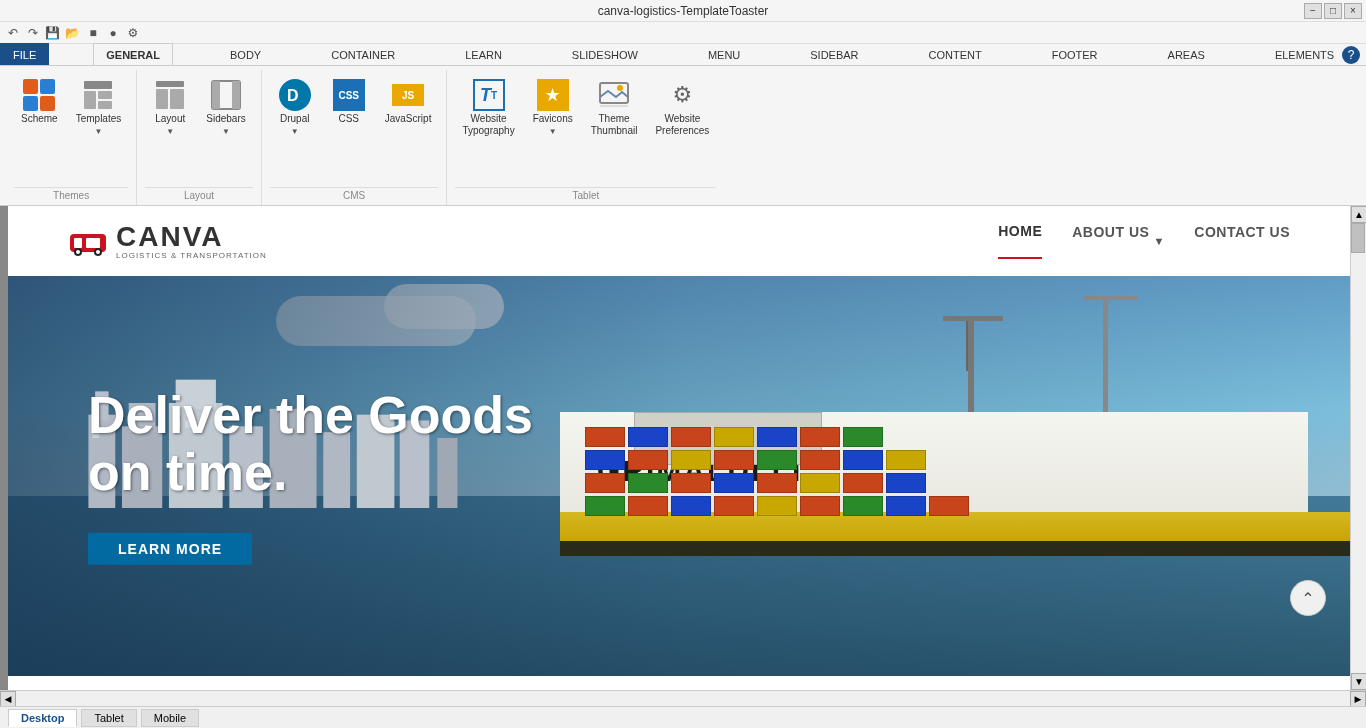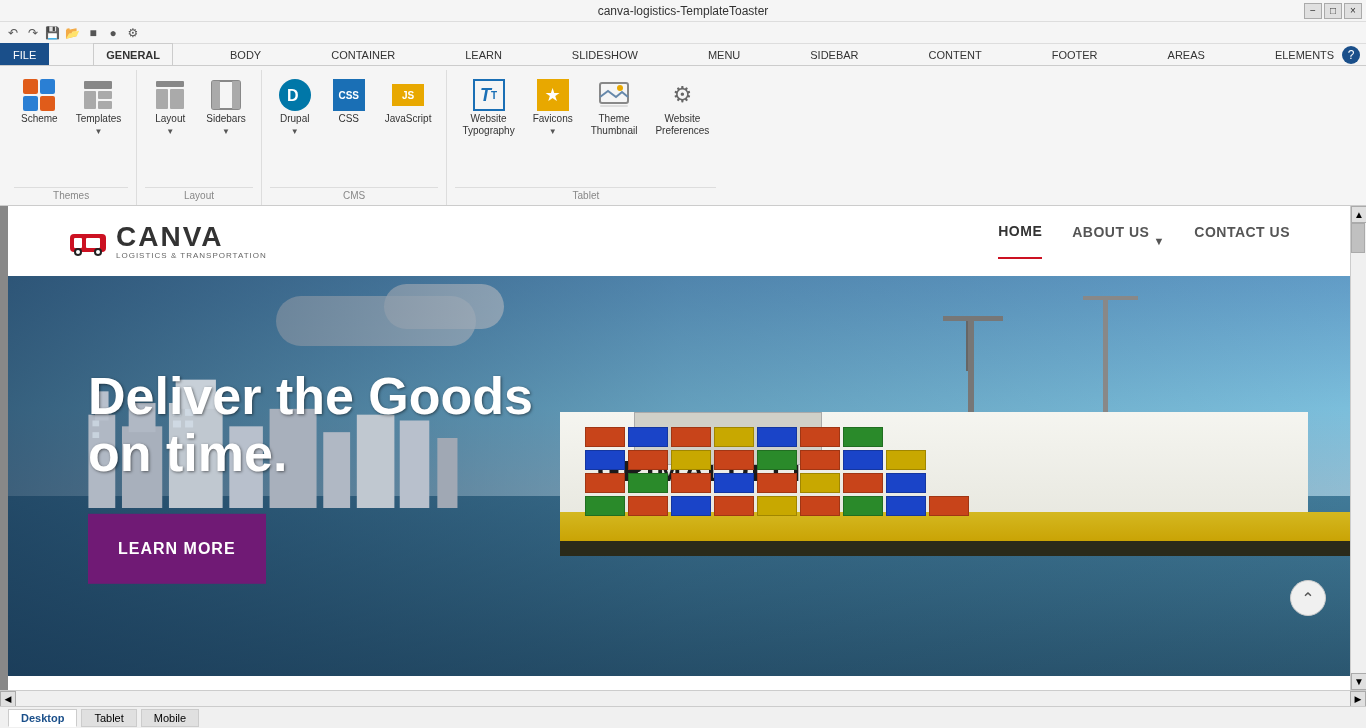--- a/index.html
+++ b/index.html
@@ -226,24 +226,24 @@
       color: white;
     }
     .hero-title {
       font-size: 52px;
       font-weight: 900;
       line-height: 1.1;
       text-shadow: 1px 1px 3px rgba(0,0,0,0.5);
       margin-bottom: 32px;
     }
     .hero-btn {
-      background: #701a75;
+      background: #0369a1;
       color: white;
-      padding: 26px 30px;
-      font-size: 16px;
+      padding: 8px 30px;
+      font-size: 14px;
       font-weight: 700;
       letter-spacing: 1px;
       border: none;
       cursor: pointer;
       display: inline-block;
     }
 
     
     .right-scrollbar {
       width: 16px;

